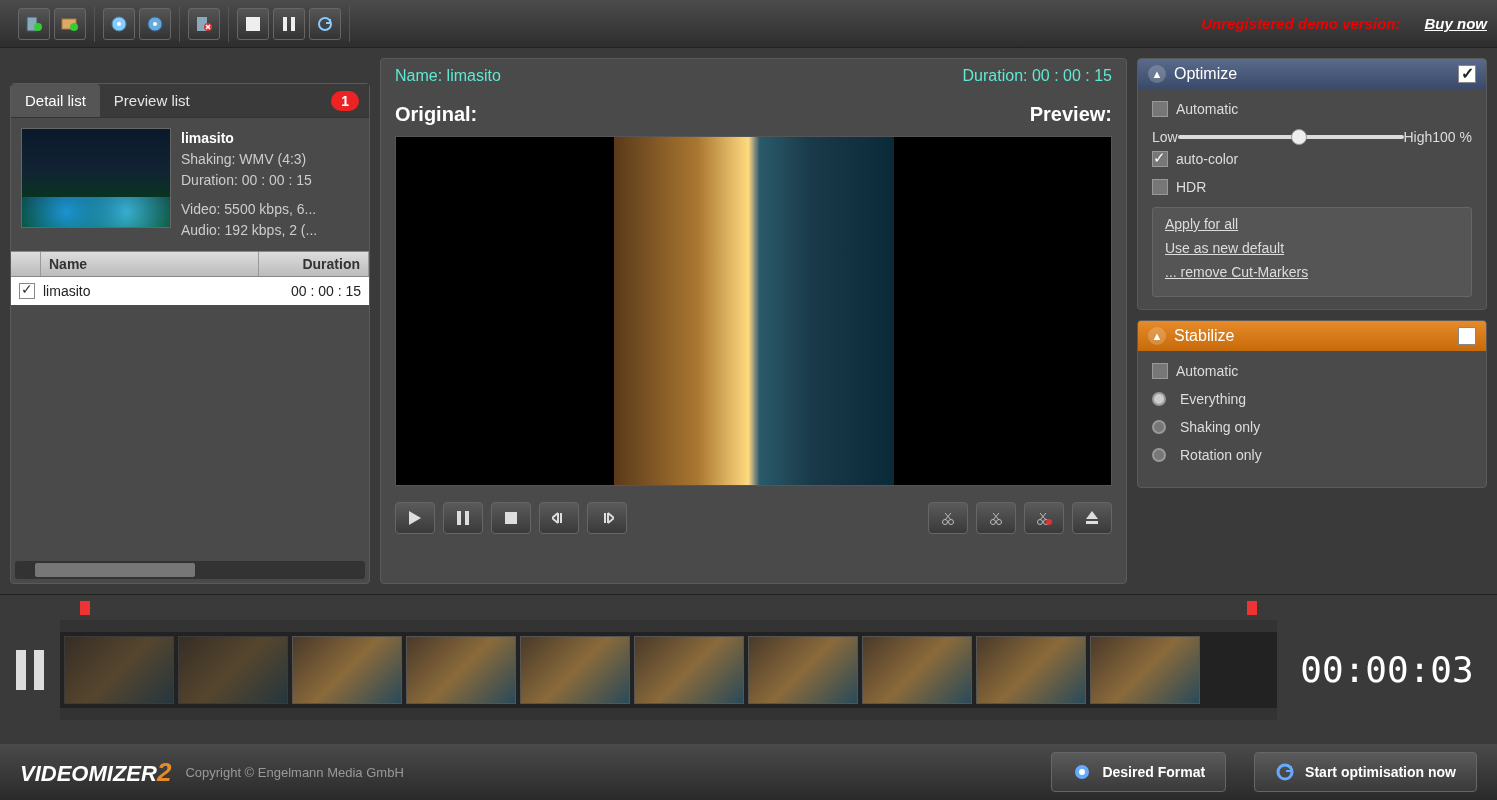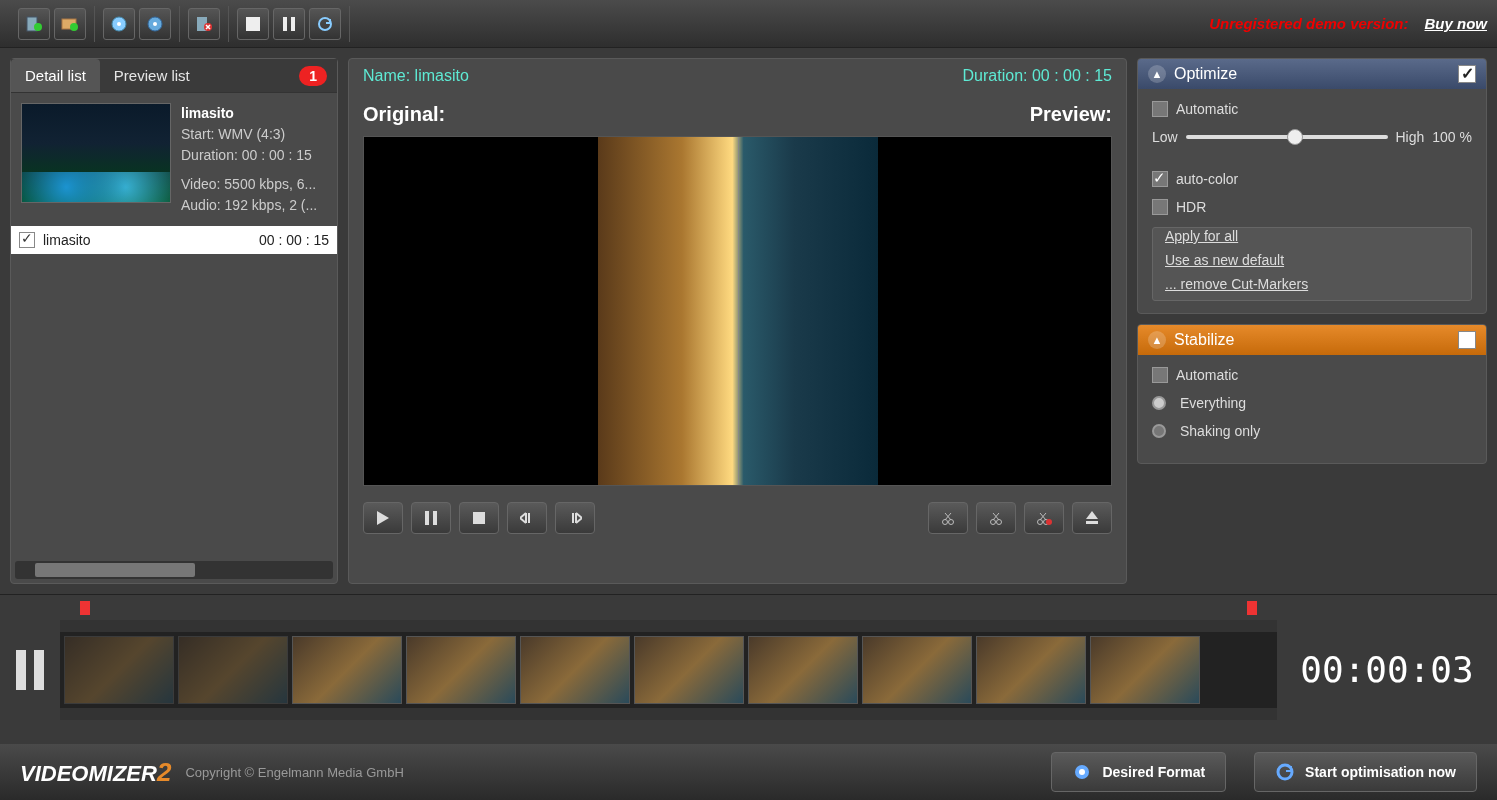--- a/index.html
+++ b/index.html
@@ -6,28 +6,28 @@
 body { width: 1497px; height: 800px; background: #3a3a3a; overflow: hidden; color: #ddd; font-size: 14px; }
 .app { display: flex; flex-direction: column; height: 100%; }
 
 
 .toolbar { height: 48px; background: linear-gradient(#4b4b4b, #2e2e2e); display: flex; align-items: center; padding: 0 10px; border-bottom: 1px solid #222; text-align: right; }
 .toolbar .group { display: flex; gap: 4px; padding: 0 8px; border-right: 1px solid #555; height: 36px; align-items: center; }
 .toolbar .group:last-child { border-right: none; }
 .tbtn { width: 32px; height: 32px; background: linear-gradient(#555, #333); border: 1px solid #666; border-radius: 3px; display: flex; align-items: center; justify-content: center; cursor: pointer; }
 .spacer { flex: 1; }
 .demo-text { color: #e00; font-weight: bold; font-style: italic; font-size: 15px; }
-.buy-link { color: #fff; text-decoration: underline; margin-left: 16px; font-weight: bold; font-style: italic; font-size: 15px; }
+.buy-link { color: #fff; text-decoration: underline; margin-left: 24px; font-weight: bold; font-style: italic; font-size: 15px; }
 
 
 .main { flex: 1; display: flex; gap: 10px; padding: 10px; min-height: 0; }
 .panel { background: #4a4a4a; border: 1px solid #5a5a5a; border-radius: 4px; display: flex; flex-direction: column; }
 
 
-.left { width: 328px; }
+.left { width: 360px; margin-top: 25px; }
 .tabs { display: flex; align-items: center; border-bottom: 1px solid #333; background: #3a3a3a; }
 .tab { padding: 8px 14px; color: #e5e5e5; cursor: pointer; font-size: 15px; }
 .tab.active { background: #555; color: #fff; border-radius: 4px 4px 0 0; }
 .badge { background: #e22; color: #fff; border-radius: 10px; padding: 2px 10px; font-weight: bold; margin-left: auto; margin-right: 10px; }
 .detail-card { display: flex; padding: 10px; gap: 10px; }
 .thumb { width: 150px; height: 100px; background: #000; border: 1px solid #666; position: relative; overflow: hidden; }
 .thumb-inner { position: absolute; inset: 0; background: linear-gradient(180deg, #0a1a2a 0%, #123 40%, #041 100%); }
 .thumb-wave { position: absolute; bottom: 0; left: 0; right: 0; height: 30px; background: radial-gradient(circle at 30% 50%, #2af 0%, transparent 60%), radial-gradient(circle at 70% 50%, #4cf 0%, transparent 60%); opacity: 0.8; }
 .detail-info { flex: 1; color: #ccc; font-size: 14px; line-height: 1.5; }
 .detail-info .title { color: #fff; font-weight: bold; }
@@ -59,24 +59,24 @@
 .section-head.blue { background: linear-gradient(#5a6a8a, #3a4a6a); }
 .section-head.orange { background: linear-gradient(#e68a2a, #c66a0a); }
 .section-title { font-weight: normal; font-size: 16px; color: #fff; }
 .chevron { width: 18px; height: 18px; border-radius: 50%; background: #fff3; display: flex; align-items: center; justify-content: center; color: #fff; font-size: 11px; }
 .section-check { margin-left: auto; width: 18px; height: 18px; background: #fff; border: 1px solid #888; position: relative; }
 .section-check.checked::after { content: "✓"; position: absolute; top: -2px; left: 2px; color: #222; font-size: 16px; font-weight: bold; }
 .section-body { padding: 12px 14px; }
 .opt-row { display: flex; align-items: center; gap: 8px; margin-bottom: 12px; color: #ddd; }
 .chk2 { width: 16px; height: 16px; background: #777; border: 1px solid #999; position: relative; }
 .chk2.checked::after { content: "✓"; position: absolute; top: -3px; left: 0; color: #fff; font-size: 15px; }
-.slider-row { display: flex; align-items: center; gap: 8px; margin-bottom: 26px; }
+.slider-row { display: flex; align-items: center; margin-bottom: 6px; }
 .slider-track { flex: 1; height: 4px; background: #ddd; border-radius: 2px; position: relative; }
 .slider-thumb { position: absolute; top: -6px; left: 50%; width: 16px; height: 16px; background: #eee; border-radius: 50%; border: 1px solid #999; }
-.link-box { background: #555; border: 1px solid #666; border-radius: 3px; padding: 0 12px; }
+.link-box { background: #555; border: 1px solid #666; border-radius: 3px; padding: 8px 12px; }
 .link-box a { color: #ddd; text-decoration: underline; display: block; margin-bottom: 8px; cursor: pointer; }
 .radio { width: 14px; height: 14px; border-radius: 50%; background: #777; border: 2px solid #999; display: inline-block; margin-right: 6px; vertical-align: middle; }
 .radio.selected { background: #ccc; }
 .stabilize-body { color: #999; }
 
 
 .timeline { height: 150px; background: #3a3a3a; border-top: 1px solid #222; display: flex; align-items: center; padding: 0 10px; gap: 10px; position: relative; }
 .marker-row { position: absolute; top: 6px; left: 80px; right: 240px; height: 14px; }
 .marker { position: absolute; width: 10px; height: 14px; background: #e33; }
 .tl-pause { width: 40px; height: 50px; display: flex; gap: 8px; align-items: center; justify-content: center; }
@@ -174,26 +174,31 @@
         <div class="tab">Preview list</div>
         <div class="badge">1</div>
       </div>
       <div class="detail-card">
         <div class="thumb">
             <div class="thumb-inner"></div>
             <div class="thumb-wave"></div>
           </div>
         <div class="detail-info">
           <div class="title">limasito</div>
-          <div>Start: WMV (4:3)</div>
+          <div>Shaking: WMV (4:3)</div>
           <div>Duration: 00 : 00 : 15</div>
           <div style="height:8px"></div>
           <div>Video: 5500 kbps, 6...</div>
           <div>Audio: 192 kbps, 2 (...</div>
         </div>
+      </div>
+      <div class="list-header">
+        <div class="col-chk"></div>
+        <div class="col-name">Name</div>
+        <div class="col-dur">Duration</div>
       </div>
       <div class="list-row">
         <div class="chk checked"></div>
         <div class="col-name">limasito</div>
         <div class="col-dur">00 : 00 : 15</div>
       </div>
       <div style="flex:1"></div>
       <div class="left-scroll">
           <div class="left-scroll-thumb"></div>
         </div>
@@ -319,20 +324,24 @@
             <div class="chk2"></div>
             <span>Automatic</span>
           </div>
           <div class="opt-row">
               <span class="radio selected"></span>
               <span>Everything</span>
             </div>
           <div class="opt-row">
               <span class="radio"></span>
               <span>Shaking only</span>
+            </div>
+          <div class="opt-row">
+              <span class="radio"></span>
+              <span>Rotation only</span>
             </div>
         </div>
       </div>
     </div>
   </div>
 
   <div class="timeline">
     <div class="marker-row">
       <div class="marker" style="left:0"></div>
       <div class="marker" style="right:0"></div>

